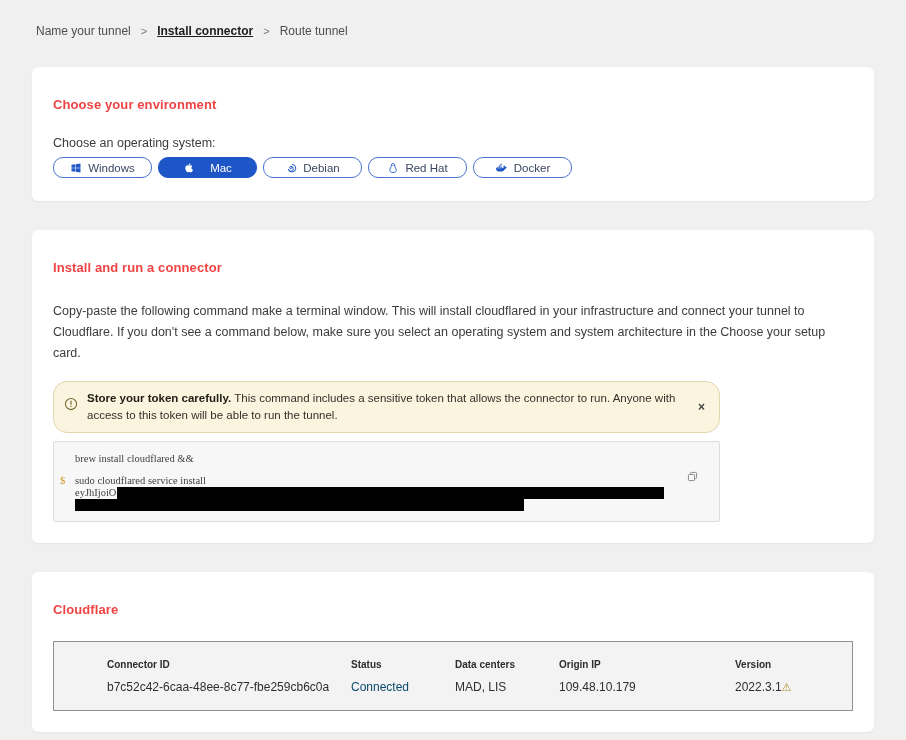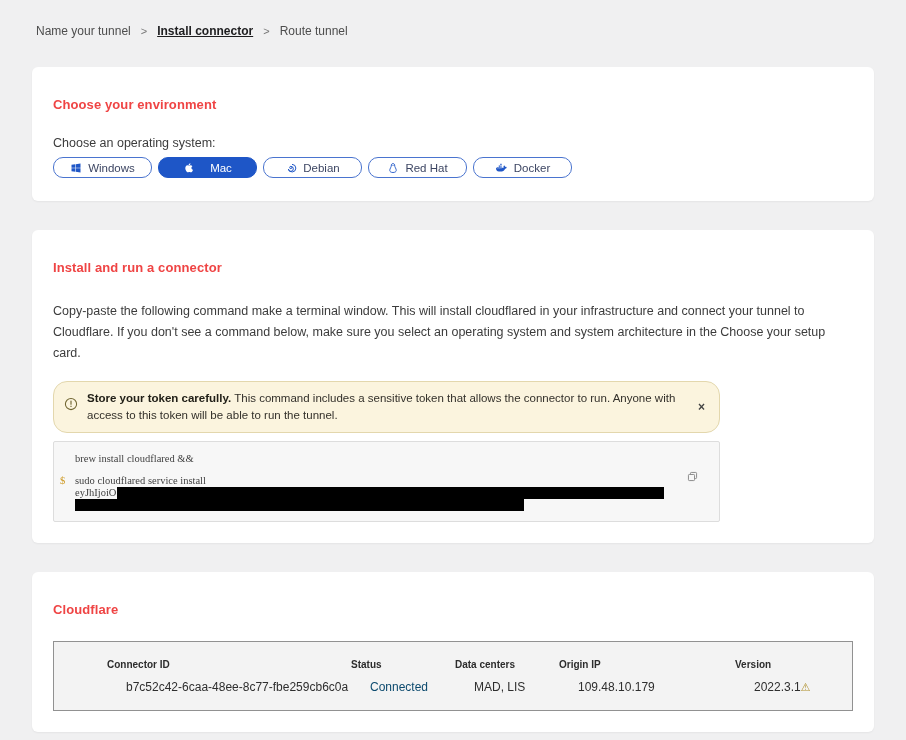--- a/index.html
+++ b/index.html
@@ -99,21 +99,21 @@
     background: #f3f3f3;
     border: 1px solid #919191;
     padding: 17px 0 16px 53px;
     font-size: 12px;
   }
   .thead, .trow {
     display: grid;
     grid-template-columns: 244px 104px 104px 176px 1fr;
   }
   .thead { font-weight: bold; font-size: 10px; color: #2c2c2c; margin-bottom: 10px; }
-  .trow { color: #2e2e2e; margin-left: 19px; }
+  .trow { color: #2e2e2e; }
   .status-green { color: #0c4a6e; }
   .version-cell { display: flex; align-items: center; }
   .warn-tri { font-family: "DejaVu Sans", sans-serif; color: #b0912f; font-size: 11px; line-height: 1; }
 </style>
 </head>
 <body>
 
 <div class="page">
 
   <nav class="breadcrumb">

